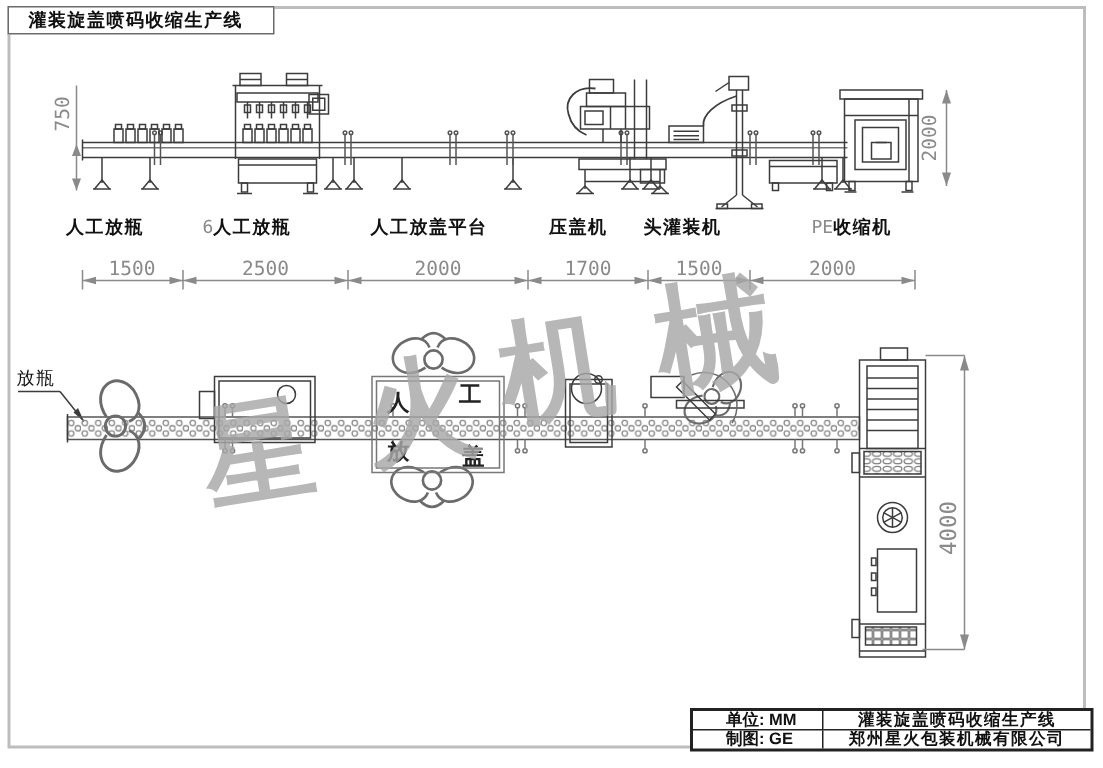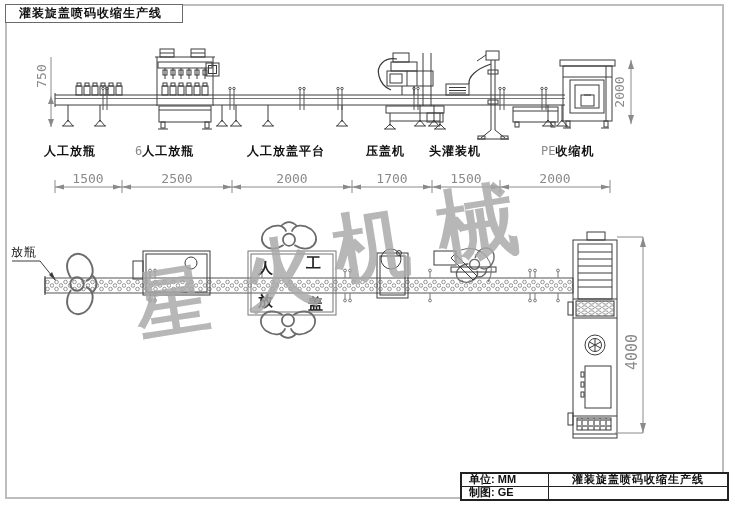--- a/index.html
+++ b/index.html
@@ -19,21 +19,21 @@
   .plabel{position:absolute;font-size:12px;font-weight:normal;color:#111;
          letter-spacing:1px;z-index:2;white-space:nowrap;}
   .capchar{position:absolute;font-size:15px;font-weight:bold;color:#222;z-index:2;}
   .wm{position:absolute;z-index:4;font-family:"DejaVu Serif",serif;font-weight:bold;
       color:#a8a8a8;opacity:.82;line-height:1;pointer-events:none;}
   .tblock{position:absolute;left:460px;top:472px;width:269px;height:29px;z-index:5;
       display:grid;grid-template-columns:87px 1fr;grid-template-rows:1fr 1fr;
       border:2px solid #222;box-sizing:border-box;background:#fff;
       font-size:11px;font-weight:bold;color:#111;}
   .tblock .cell{border-right:1.5px solid #222;border-bottom:1.5px solid #222;
-      display:flex;align-items:center;padding-left:7px;box-sizing:border-box;
+      display:flex;align-items:center;padding-left:22px;box-sizing:border-box;
       white-space:nowrap;overflow:hidden;}
   .tblock .cell.last-col{border-right:none;justify-content:center;padding-left:0;
       letter-spacing:1px;}
   .tblock .cell.last-row{border-bottom:none;text-align:center;}
 </style>
 </head>
 <body>
 
 <div id="stage">
 
@@ -369,15 +369,16 @@
 
   <div class="wm" style="left:135px;top:265px;font-size:74px;transform:rotate(-9deg)">星</div>
   <div class="wm" style="left:242px;top:236px;font-size:76px;transform:rotate(-9deg)">火</div>
   <div class="wm" style="left:333px;top:208px;font-size:76px;transform:rotate(-9deg)">机</div>
   <div class="wm" style="left:437px;top:183px;font-size:80px;transform:rotate(-9deg)">械</div>
 
   <div class="tblock">
     <div class="cell">单位: MM</div>
     <div class="cell last-col">灌装旋盖喷码收缩生产线</div>
     <div class="cell last-row">制图: GE</div>
+    <div class="cell last-col last-row">郑州星火包装机械有限公司</div>
   </div>
 
 </div>
 
 </body></html>

